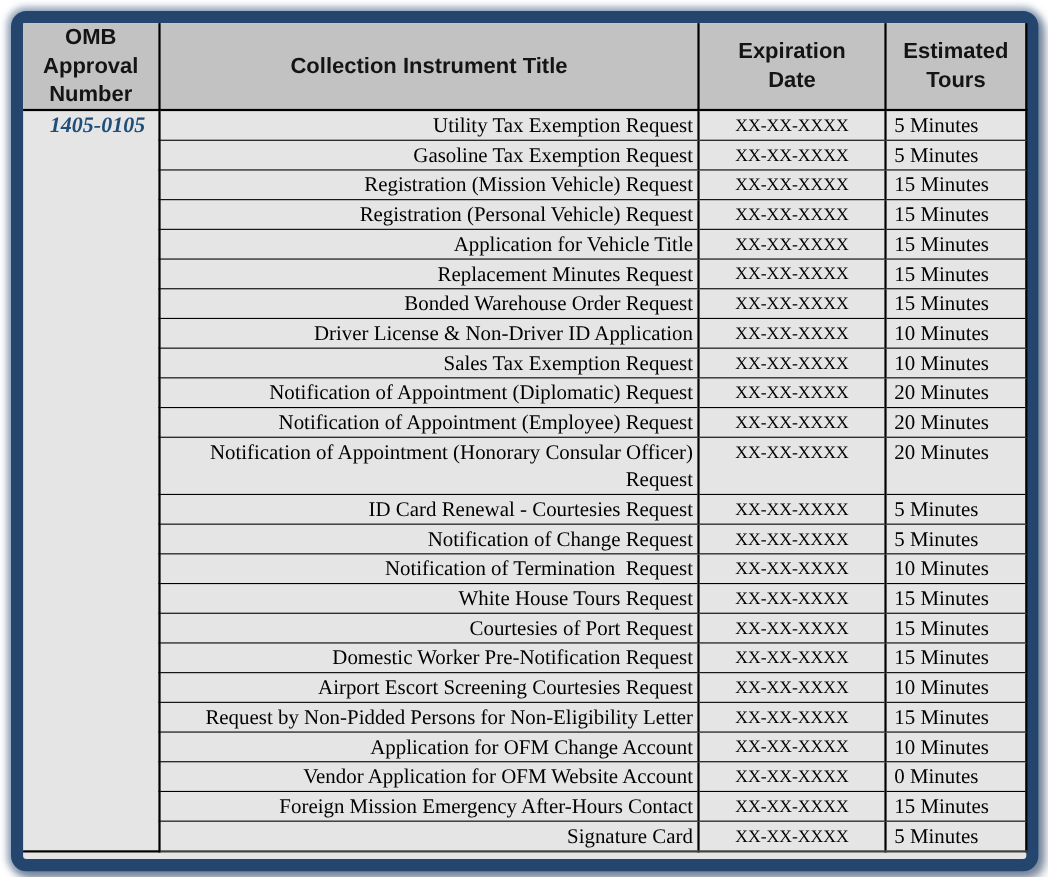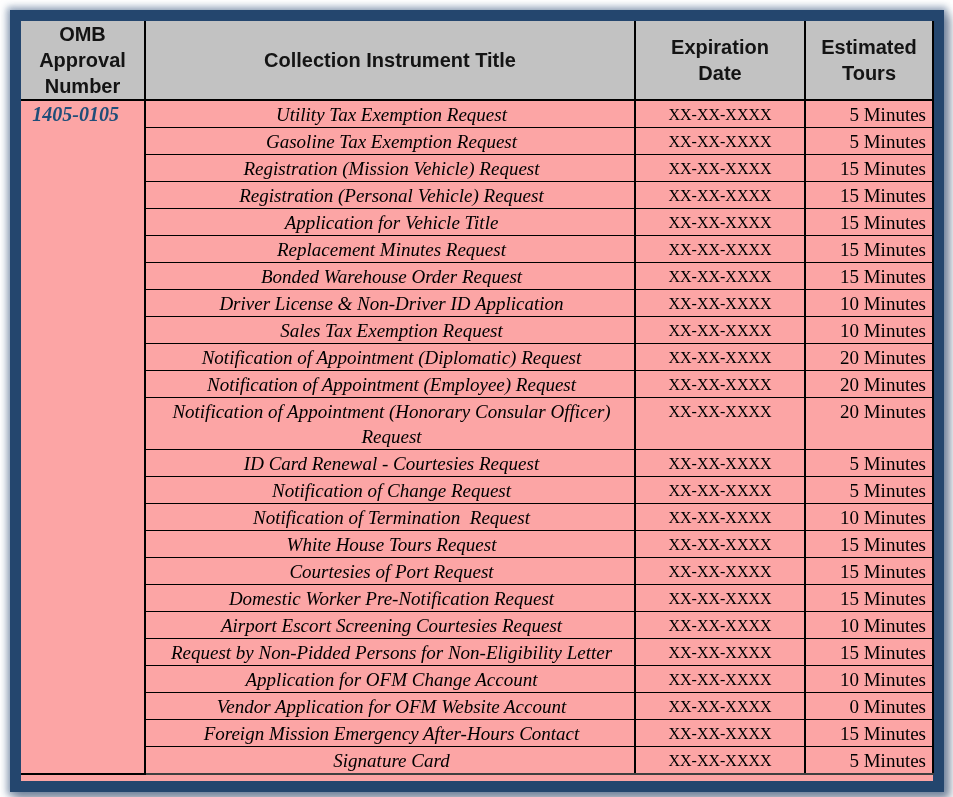--- a/index.html
+++ b/index.html
@@ -9,23 +9,23 @@
     height: 797px;
     background: #ffffff;
     font-family: "Liberation Serif", serif;
     overflow: hidden;
   }
   .frame {
     position: absolute;
     left: 10px;
     top: 10px;
     width: 912px;
-    background: #fca5a5;
+    background: #e5e5e5;
     border: 11px solid #24466E;
-    border-radius: 0;
+    border-radius: 14px;
     box-shadow:
       0 0 7px 3px rgba(94, 118, 152, 0.65),
       5px 6px 9px 1px rgba(110, 122, 140, 0.75);
     padding: 0 0 6px 0;
   }
   table.omb-table {
     width: 912px;
     border-collapse: collapse;
     table-layout: fixed;
   }
@@ -59,29 +59,29 @@
     height: 24px;
     padding: 1px 4px 0 7px;
     overflow: hidden;
   }
   tbody tr:last-child td { border-bottom: 2px solid #404040; }
   td.omb {
     border-left: none;
     border-top: none;
     border-bottom: 2px solid #000000;
     text-align: right;
-    padding-right: 25px;
+    padding-right: 12px;
     font-weight: bold;
     font-style: italic;
     font-size: 20px;
     color: #1F4E79;
   }
-  td.title { text-align: center; white-space: pre-wrap; font-style: italic; }
+  td.title { text-align: right; white-space: pre-wrap; }
   td.exp   { text-align: center; font-size: 16px; padding-left: 2px; padding-right: 2px; }
-  td.burden{ text-align: right; padding-right: 6px; }
+  td.burden{ padding-right: 20px; }
 </style>
 </head>
 <body>
 
 <div class="frame">
   <table class="omb-table">
     <colgroup>
       <col style="width:124px">
       <col style="width:490px">
       <col style="width:170px">

